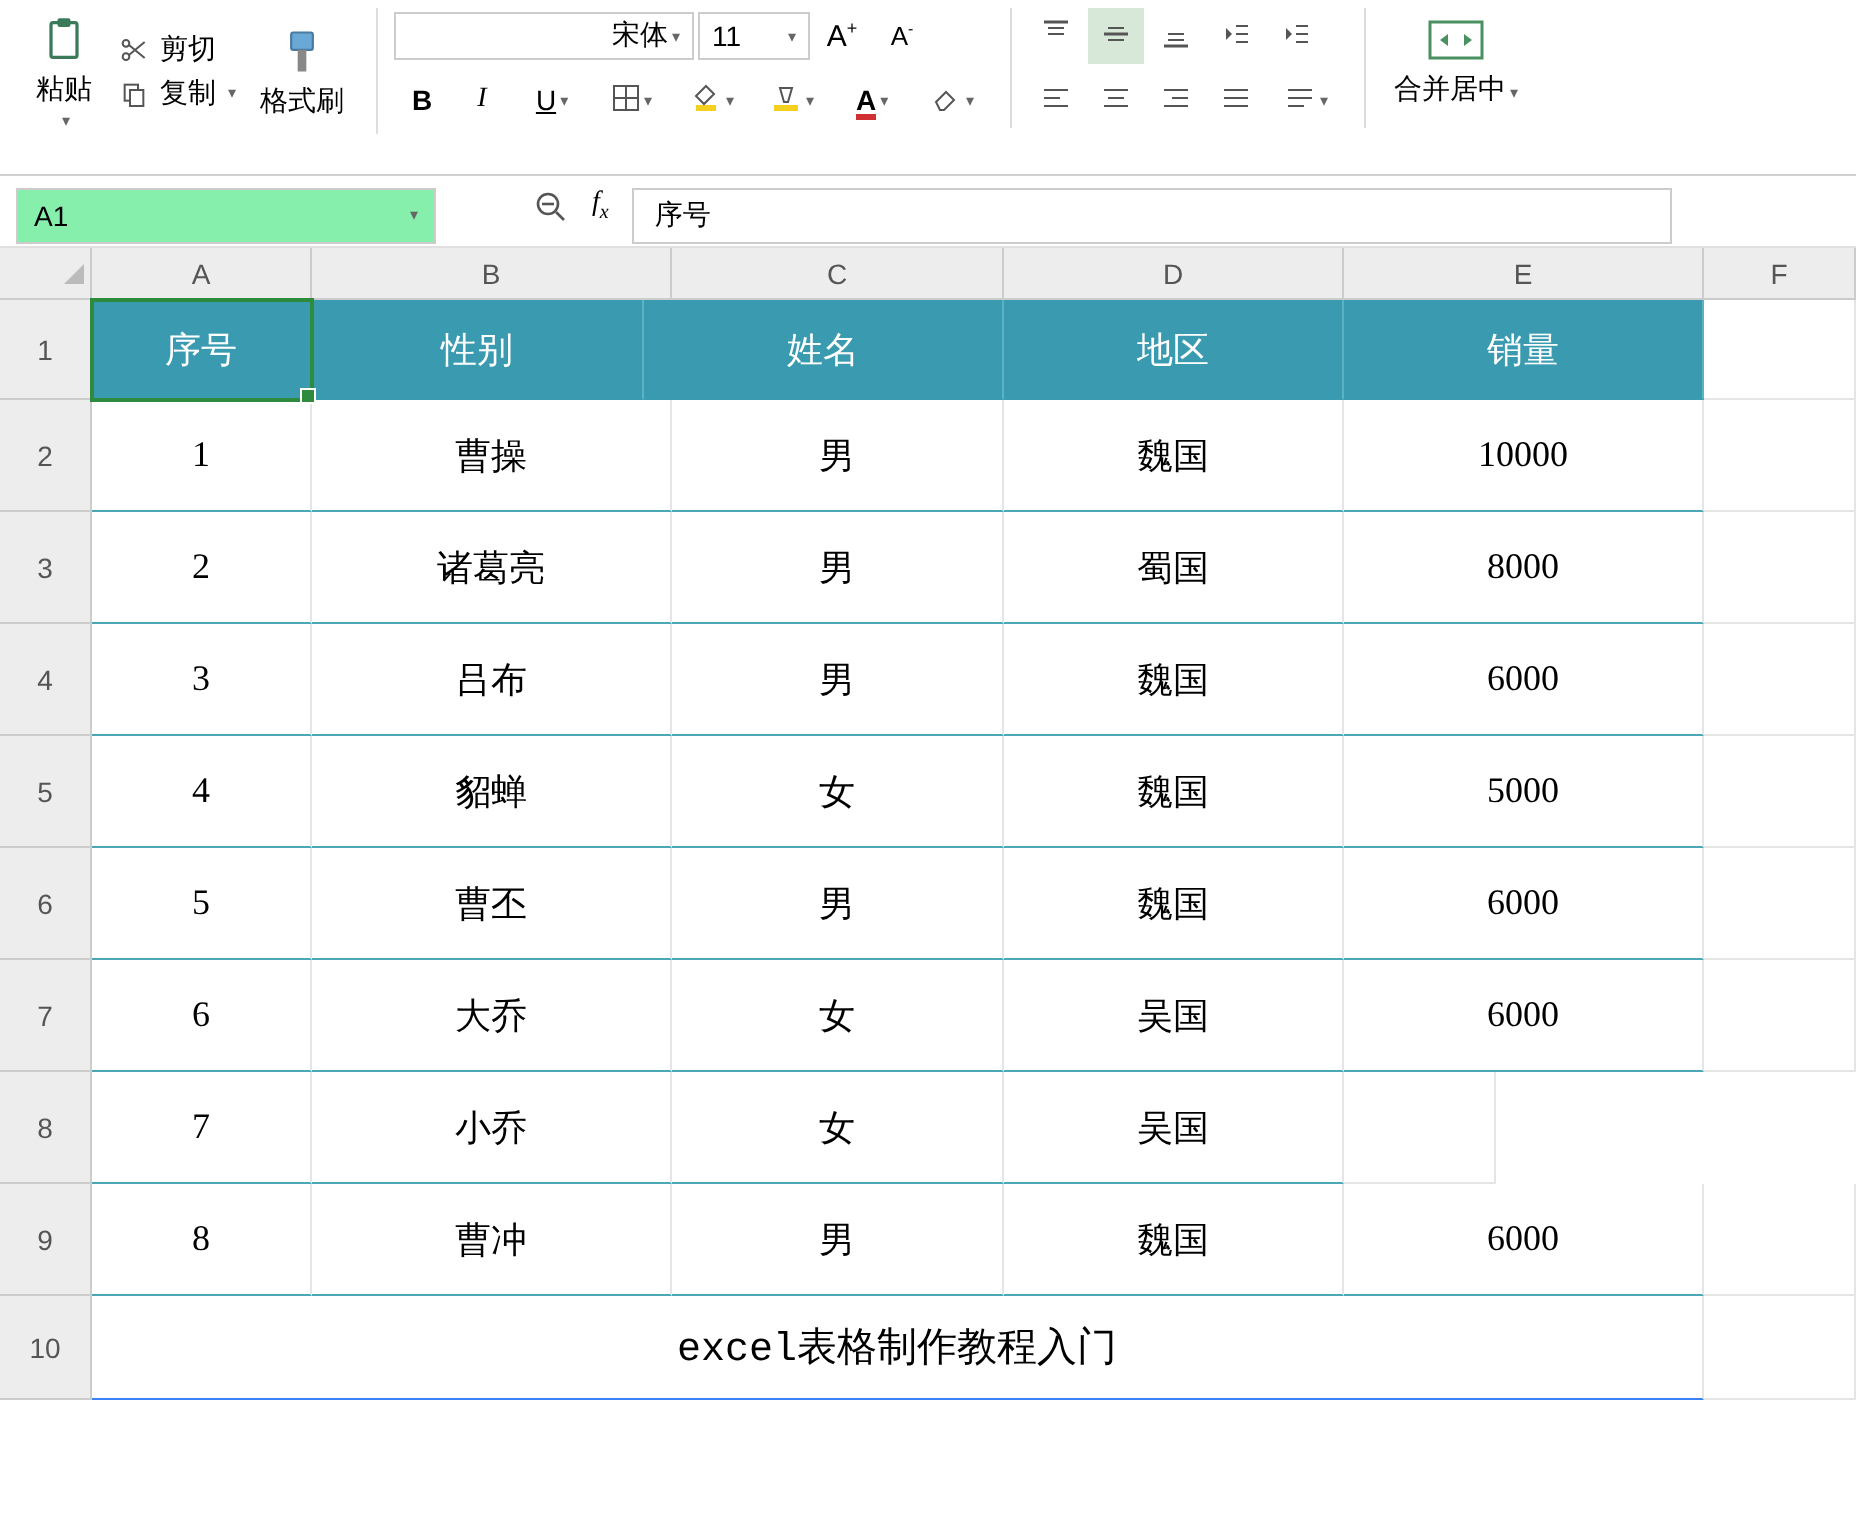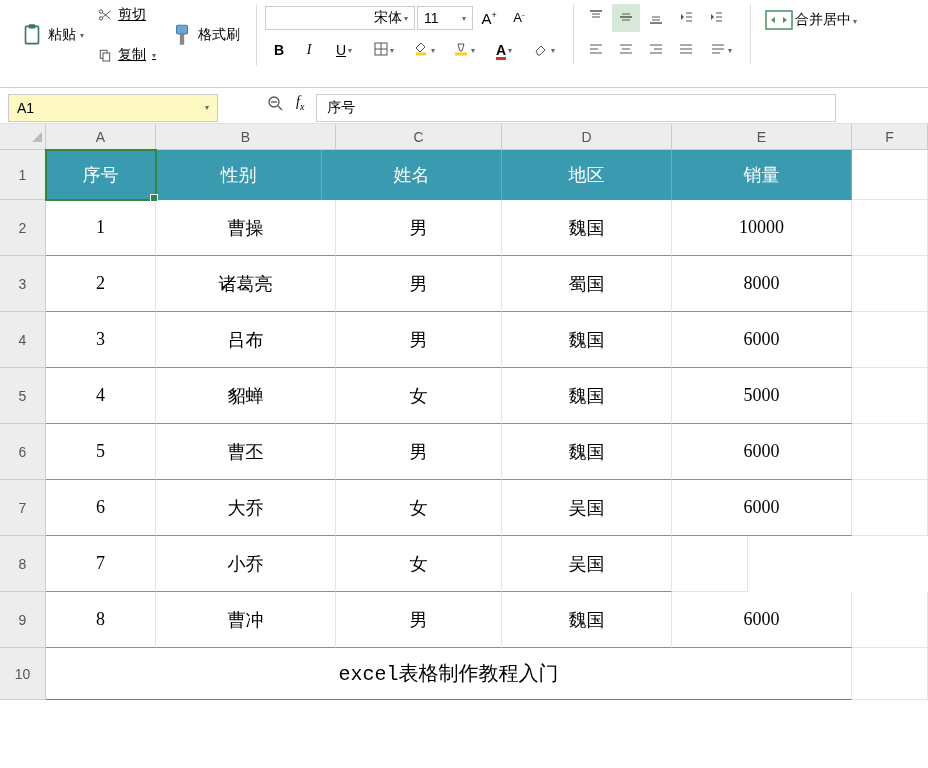--- a/index.html
+++ b/index.html
@@ -6,31 +6,31 @@
 body { font-family: "Microsoft YaHei", SimSun, sans-serif; font-size: 14px; background: #fff; width: 928px; height: 768px; overflow: hidden; }
 
 
 .toolbar { display: flex; align-items: flex-start; padding: 4px 8px; border-bottom: 1px solid #d0d0d0; height: 88px; gap: 4px; }
 .tb-group { display: flex; flex-direction: column; gap: 4px; padding: 0 4px; }
 .tb-group.vert-sep { border-right: 1px solid #ddd; padding-right: 10px; }
 .tb-item { display: flex; align-items: center; gap: 4px; padding: 2px 4px; cursor: pointer; white-space: nowrap; }
 .tb-icon { width: 18px; height: 18px; display: inline-flex; align-items: center; justify-content: center; }
 .tb-icon-lg { width: 28px; height: 28px; }
 .dd-caret { font-size: 8px; color: #666; margin-left: 2px; }
-.paste-big { display: flex; align-items: center; gap: 2px; padding: 2px 6px; }
+.paste-big { display: flex; flex-direction: column; align-items: center; gap: 2px; padding: 2px 6px; }
 .tb-row { display: flex; gap: 2px; align-items: center; }
 .font-select { border: 1px solid #ccc; background: #fff; height: 24px; padding: 0 6px; display: flex; align-items: center; justify-content: space-between; }
 .font-name { width: 150px; justify-content: flex-end; }
 .font-size { width: 56px; }
 .fmt-btn { width: 28px; height: 28px; display: inline-flex; align-items: center; justify-content: center; cursor: pointer; }
 .fmt-btn.wide { width: 38px; }
 
 
 .namebox-row { display: flex; align-items: center; height: 36px; padding: 8px 8px 4px; gap: 8px; border-bottom: 1px solid #e0e0e0; }
-.namebox { border: 1px solid #ccc; width: 210px; height: 28px; display: flex; align-items: center; justify-content: space-between; padding: 0 8px; background: #fef9c3; }
+.namebox { border: 1px solid #ccc; width: 210px; height: 28px; display: flex; align-items: center; justify-content: space-between; padding: 0 8px; background: #86efac; }
 .fx-area { display: flex; align-items: flex-start; gap: 12px; margin-left: 40px; }
 .fx-input { border: 1px solid #ccc; height: 28px; width: 520px; padding: 0 10px; display: flex; align-items: center; background: #fff; }
 
 
 .grid { position: relative; }
 .col-headers { display: flex; height: 26px; background: #ededed; border-bottom: 1px solid #ccc; }
 .corner { width: 46px; border-right: 1px solid #ccc; background: #ededed; display:flex;align-items:center;justify-content:flex-end;padding-right:3px;}
 .corner svg{width:10px;height:10px;}
 .col-h { border-right: 1px solid #ccc; display: flex; align-items: center; justify-content: center; color: #555; cursor: pointer; }
 .row { display: flex; }
@@ -61,21 +61,21 @@
       <div class="paste-big">
         <span class="tb-icon tb-icon-lg">
           <svg viewBox="0 0 24 24" width="26" height="26">
               <rect x="6" y="4" width="12" height="16" rx="1" fill="none" stroke="#3a7a5a" stroke-width="1.5"></rect>
               <rect x="9" y="2" width="6" height="4" rx="1" fill="#3a7a5a"></rect>
             </svg>
         </span>
         <span>粘贴</span>
         <span class="dd-caret">▾</span>
       </div>
-      <div style="display:flex;flex-direction:column;gap:18px;text-decoration:underline;">
+      <div style="display:flex;flex-direction:column;gap:0;">
         <div class="tb-item">
           <span class="tb-icon">
             <svg viewBox="0 0 24 24" width="16" height="16">
                 <circle cx="6" cy="7" r="2.5" fill="none" stroke="#555" stroke-width="1.5"></circle>
                 <circle cx="6" cy="17" r="2.5" fill="none" stroke="#555" stroke-width="1.5"></circle>
                 <path d="M8 8l12 10M8 16L20 6" stroke="#555" stroke-width="1.5"></path>
               </svg>
           </span>
           <span>剪切</span>
         </div>

